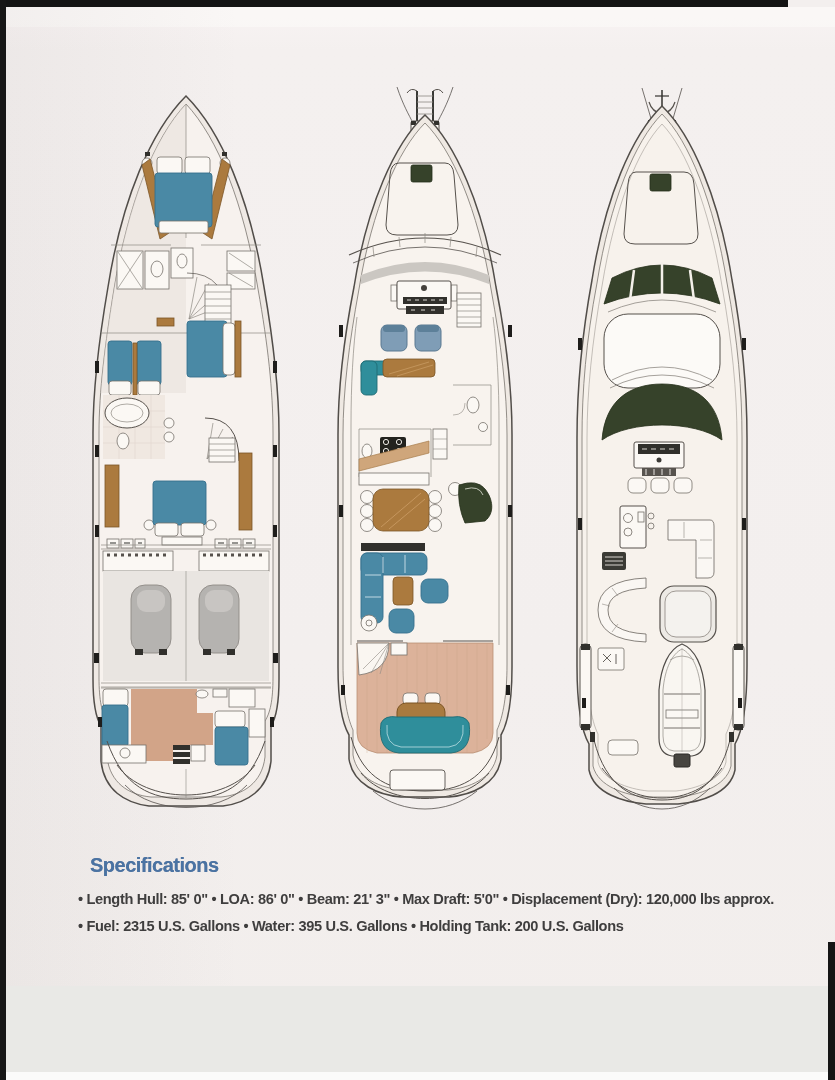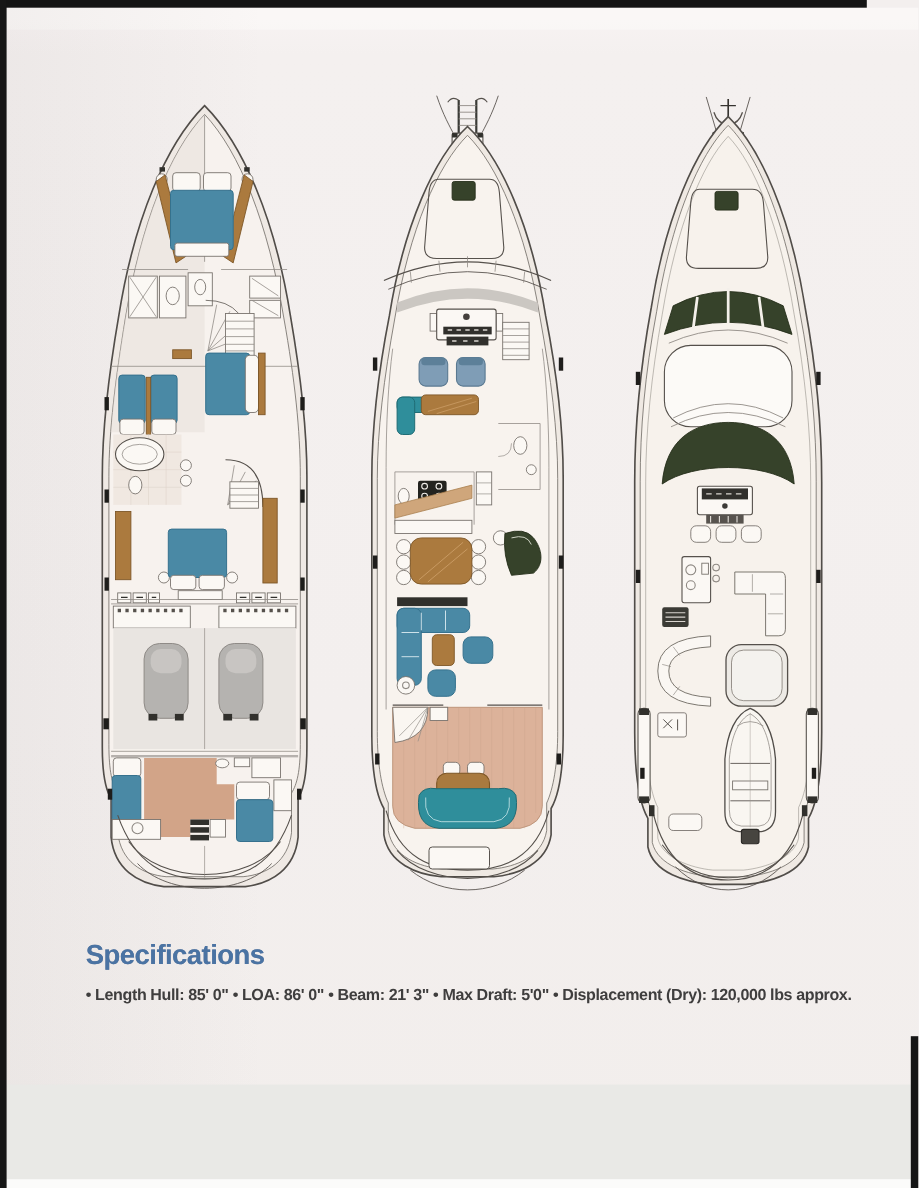--- a/index.html
+++ b/index.html
@@ -42,23 +42,24 @@
   svg .teak{fill:var(--plan-teak-tan,#dcb29a);}
   svg .grn{fill:var(--plan-window-green,#36422a);stroke:#242e19;stroke-width:.8;}
   svg .eng{fill:var(--plan-engine-gray,#b5b3b0);stroke:#8e8a86;stroke-width:.9;}
   svg .dk{fill:#31302c;}
   svg .gry{fill:#cbc7c2;}
   svg .tile{fill:#f0e8e1;}
   svg .salmon{fill:#d2a488;}
 
   .specs{position:absolute;left:78px;top:854px;width:730px;}
   .specs-title{
-    font-size:25px;font-weight:700;letter-spacing:-.5px;
+    font-size:20px;font-weight:700;letter-spacing:-.5px;
     color:var(--title-blue,#4a73a3);
     text-shadow:0 0 .5px rgba(35,60,105,.55);
+    margin-left:12px;
   }
   .specs-lines{margin-top:9px;}
   .specs-line{
     font-size:14.6px;font-weight:700;letter-spacing:-.35px;
     line-height:27px;color:var(--body-text,#3f3e3e);
     white-space:nowrap;
   }
 </style>
 </head>
 <body>
@@ -457,14 +458,15 @@
       <rect x="170" y="430" width="4" height="12"></rect>
     <rect x="10" y="610" width="4" height="10"></rect>
       <rect x="166" y="610" width="4" height="10"></rect>
   </g>
 </svg>
 
 <div class="specs">
   <div class="specs-title">Specifications</div>
   <div class="specs-lines">
     <div class="specs-line">• Length Hull: 85' 0" • LOA: 86' 0" • Beam: 21' 3" • Max Draft: 5'0" • Displacement (Dry): 120,000 lbs approx.</div>
+    <div class="specs-line">• Fuel: 2315 U.S. Gallons • Water: 395 U.S. Gallons • Holding Tank: 200 U.S. Gallons</div>
   </div>
 </div>
 
 </body></html>

